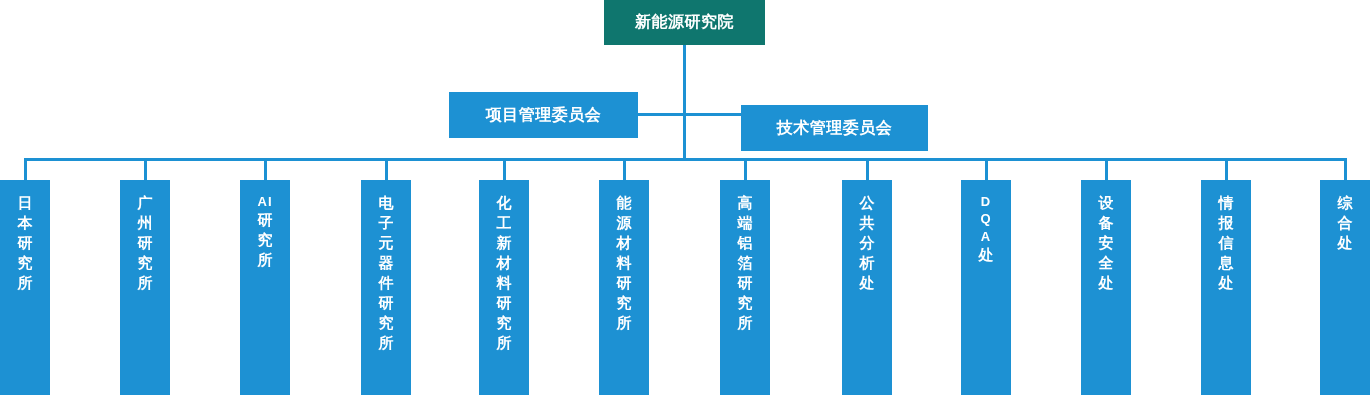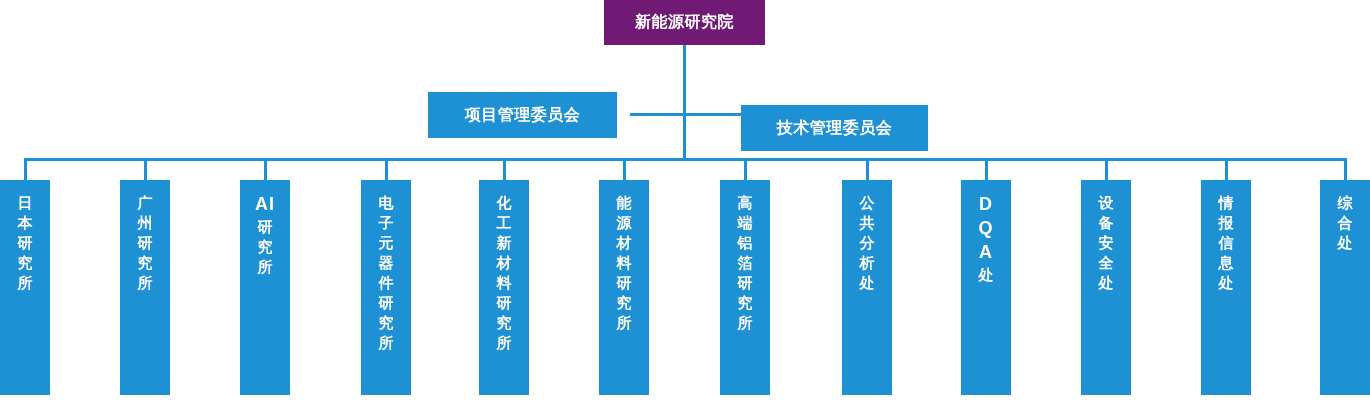--- a/index.html
+++ b/index.html
@@ -37,21 +37,21 @@
   
   .node-committee {
     top: 92px;
     height: 46px;
     display: flex;
     align-items: center;
     justify-content: center;
     font-size: 16px;
     letter-spacing: 0.5px;
   }
-  .node-committee.left  { left: 428px; width: 189px; }
+  .node-committee.left  { left: 449px; width: 189px; }
   .node-committee.right { left: 741px; width: 187px; margin-top: 13px; }
 
   
   .node-dept {
     top: 180px;
     width: 50px;
     height: 215px;
     padding-top: 13px;
     font-size: 15px;
     line-height: 1.33;
@@ -61,21 +61,21 @@
     display: block;
     width: 100%;
   }
   .node-dept .vchar {
     display: block;
     width: 100%;
     text-align: center;
     letter-spacing: 0;
   }
   .node-dept .vchar.latin {
-    font-size: 18px;
+    font-size: 13px;
     letter-spacing: 1px;
   }
   
   .line {
     position: absolute;
     background: #1d91d3;
   }
   .line-v { width: 3px; }
   .line-h { height: 3px; }
 </style>
@@ -96,21 +96,21 @@
   <div class="line line-v" style="left: 385px; top: 158px; height: 24px; background: rgb(29, 145, 211);"></div>
   <div class="line line-v" style="left: 503px; top: 158px; height: 24px; background: rgb(29, 145, 211);"></div>
   <div class="line line-v" style="left: 623px; top: 158px; height: 24px; background: rgb(29, 145, 211);"></div>
   <div class="line line-v" style="left: 744px; top: 158px; height: 24px; background: rgb(29, 145, 211);"></div>
   <div class="line line-v" style="left: 866px; top: 158px; height: 24px; background: rgb(29, 145, 211);"></div>
   <div class="line line-v" style="left: 985px; top: 158px; height: 24px; background: rgb(29, 145, 211);"></div>
   <div class="line line-v" style="left: 1105px; top: 158px; height: 24px; background: rgb(29, 145, 211);"></div>
   <div class="line line-v" style="left: 1225px; top: 158px; height: 24px; background: rgb(29, 145, 211);"></div>
   <div class="line line-v" style="left: 1344px; top: 158px; height: 24px; background: rgb(29, 145, 211);"></div>
 
-  <div class="node node-root" style="background: #701a75; color: rgb(255, 255, 255);">
+  <div class="node node-root" style="background: #0f766e; color: rgb(255, 255, 255);">
     <span>新能源研究院</span>
   </div>
 
   <div class="node node-committee left" style="background: rgb(29, 145, 211); color: rgb(255, 255, 255);">
     <span>项目管理委员会</span>
   </div>
   <div class="node node-committee right" style="background: rgb(29, 145, 211); color: rgb(255, 255, 255);">
     <span>技术管理委员会</span>
   </div>
 

